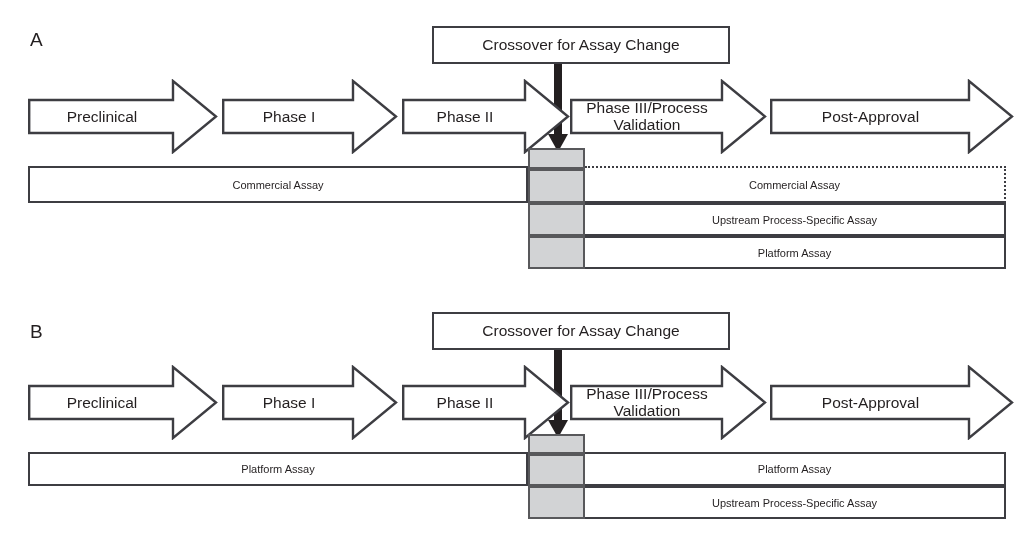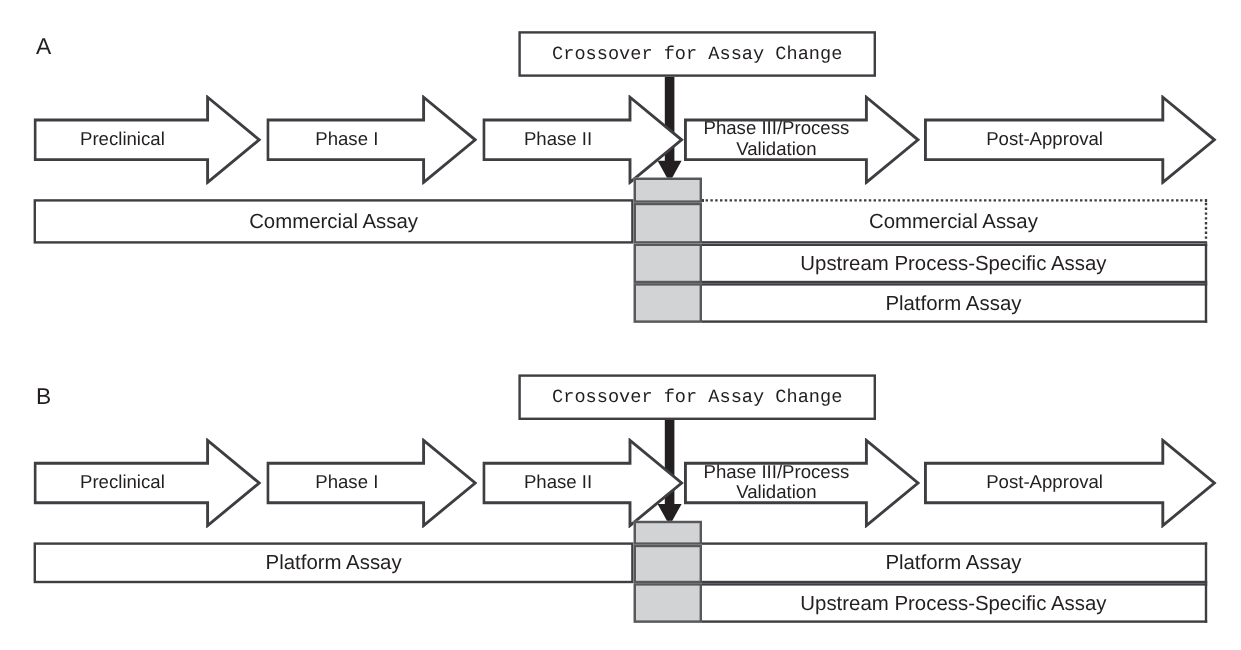--- a/index.html
+++ b/index.html
@@ -43,21 +43,20 @@
     position: absolute;
     box-sizing: border-box;
     border: 2.2px solid #3d3d42;
     background: #ffffff;
     display: flex;
     align-items: center;
     justify-content: center;
     font-size: 15.5px;
     color: #231f20;
     white-space: nowrap;
-    font-family: Liberation Mono, monospace;
   }
 
   
   .down-arrow {
     position: absolute;
   }
 
   
   .phase-arrow {
     position: absolute;
@@ -76,21 +75,21 @@
   }
 
   
   .assay-bar {
     position: absolute;
     box-sizing: border-box;
     background: #ffffff;
     display: flex;
     align-items: center;
     justify-content: center;
-    font-size: 17px;
+    font-size: 11px;
     color: #231f20;
     white-space: nowrap;
   }
   .bar-solid {
     border: 2.2px solid #3d3d42;
   }
   
   .bar-dotted-open {
     border-top: 2.4px dotted #3d3d42;
     border-right: 2.4px dotted #3d3d42;

